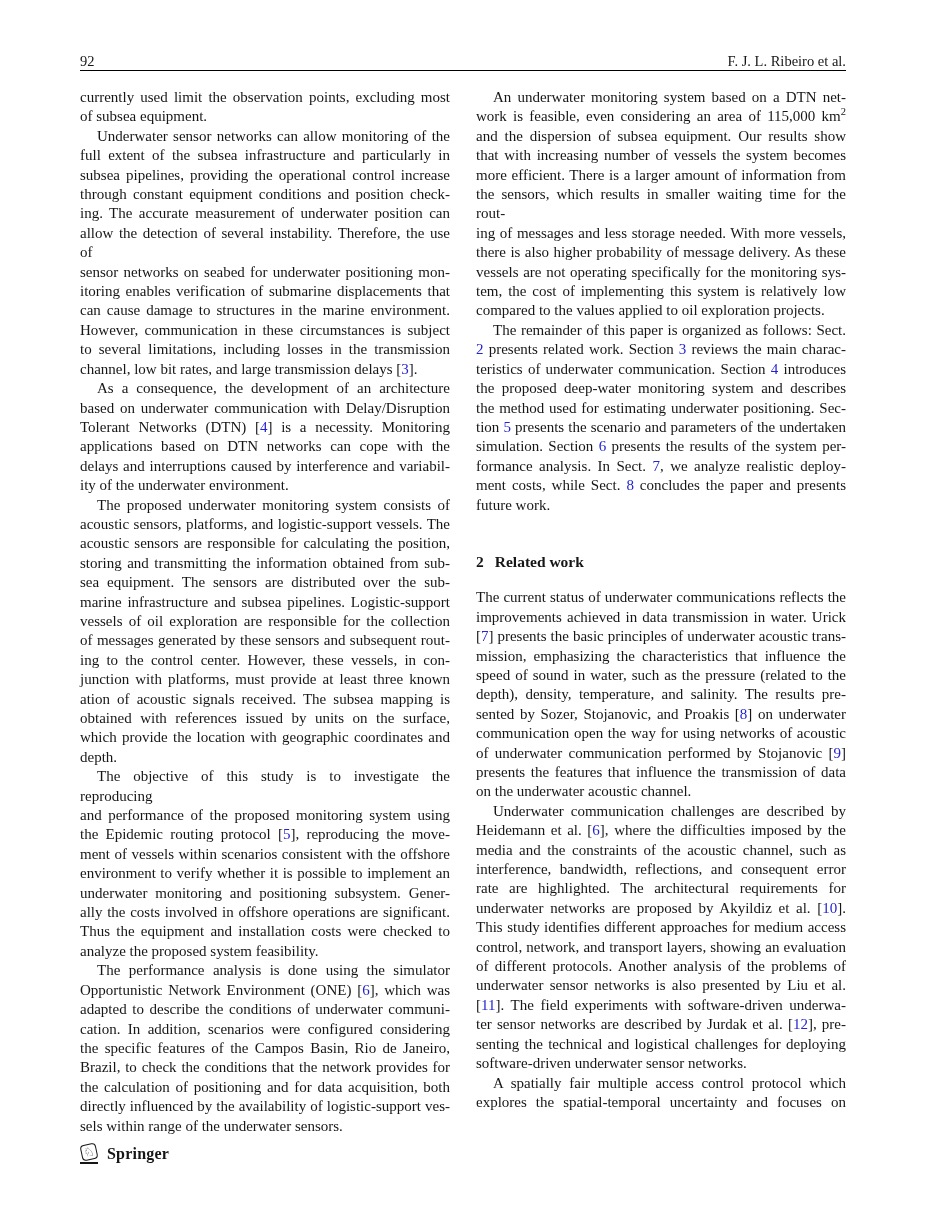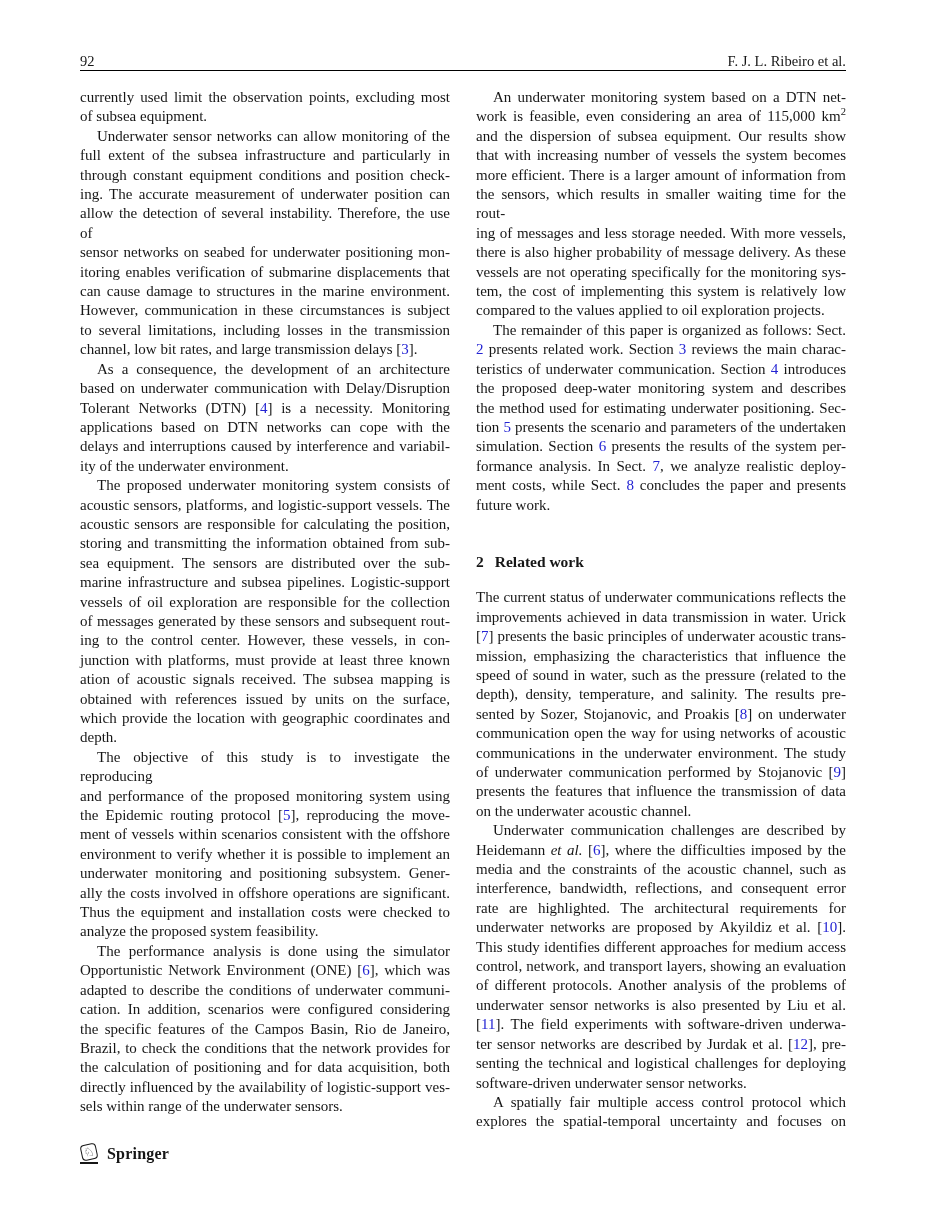--- a/index.html
+++ b/index.html
@@ -15,21 +15,21 @@
   }
   .columns{
     position:absolute;left:80px;top:88px;width:766px;
     display:flex;gap:26px;
   }
   .col{width:370px;font-size:15px;line-height:19.4px;}
   .line{text-align:justify;text-align-last:justify;}
   .line.end{text-align-last:left;}
   .line.indent{text-indent:17px;}
   .ref{color:var(--link,#2323d3);cursor:pointer;}
-  .it{font-style:italic;}
+  .it{}
   sup{font-size:10.5px;line-height:0;vertical-align:super;}
   .heading{
     font-weight:bold;font-size:15.5px;margin:37px 0 17px 0;
     text-align:center;text-align-last:left;
   }
   .heading .hnum{margin-right:11px;}
   .footer{
     position:absolute;left:80px;top:1141px;height:26px;
     display:flex;align-items:center;gap:7px;font-size:16px;
   }
@@ -51,20 +51,21 @@
   <span>92</span>
   <span>F. J. L. Ribeiro et al.</span>
 </div>
 
 <div class="columns">
   <div class="col">
       <div class="line">currently used limit the observation points, excluding most</div>
       <div class="line end">of subsea equipment.</div>
       <div class="line indent">Underwater sensor networks can allow monitoring of the</div>
       <div class="line">full extent of the subsea infrastructure and particularly in</div>
+      <div class="line">subsea pipelines, providing the operational control increase</div>
       <div class="line">through constant equipment conditions and position check-</div>
       <div class="line">ing. The accurate measurement of underwater position can</div>
       <div class="line">allow the detection of several instability. Therefore, the use of</div>
       <div class="line">sensor networks on seabed for underwater positioning mon-</div>
       <div class="line">itoring enables verification of submarine displacements that</div>
       <div class="line">can cause damage to structures in the marine environment.</div>
       <div class="line">However, communication in these circumstances is subject</div>
       <div class="line">to several limitations, including losses in the transmission</div>
       <div class="line end">channel, low bit rates, and large transmission delays [<span class="ref">3</span>].</div>
       <div class="line indent">As a consequence, the development of an architecture</div>
@@ -130,21 +131,20 @@
       <div class="line end">future work.</div>
       <div class="heading"><span class="hnum">2</span><span>Related work</span></div>
       <div class="line">The current status of underwater communications reflects the</div>
       <div class="line">improvements achieved in data transmission in water. Urick</div>
       <div class="line">[<span class="ref">7</span>] presents the basic principles of underwater acoustic trans-</div>
       <div class="line">mission, emphasizing the characteristics that influence the</div>
       <div class="line">speed of sound in water, such as the pressure (related to the</div>
       <div class="line">depth), density, temperature, and salinity. The results pre-</div>
       <div class="line">sented by Sozer, Stojanovic, and Proakis [<span class="ref">8</span>] on underwater</div>
       <div class="line">communication open the way for using networks of acoustic</div>
-      <div class="line">communications in the underwater environment. The study</div>
       <div class="line">of underwater communication performed by Stojanovic [<span class="ref">9</span>]</div>
       <div class="line">presents the features that influence the transmission of data</div>
       <div class="line end">on the underwater acoustic channel.</div>
       <div class="line indent">Underwater communication challenges are described by</div>
       <div class="line">Heidemann <span class="it">et al.</span> [<span class="ref">6</span>], where the difficulties imposed by the</div>
       <div class="line">media and the constraints of the acoustic channel, such as</div>
       <div class="line">interference, bandwidth, reflections, and consequent error</div>
       <div class="line">rate are highlighted. The architectural requirements for</div>
       <div class="line">underwater networks are proposed by Akyildiz et al. [<span class="ref">10</span>].</div>
       <div class="line">This study identifies different approaches for medium access</div>

